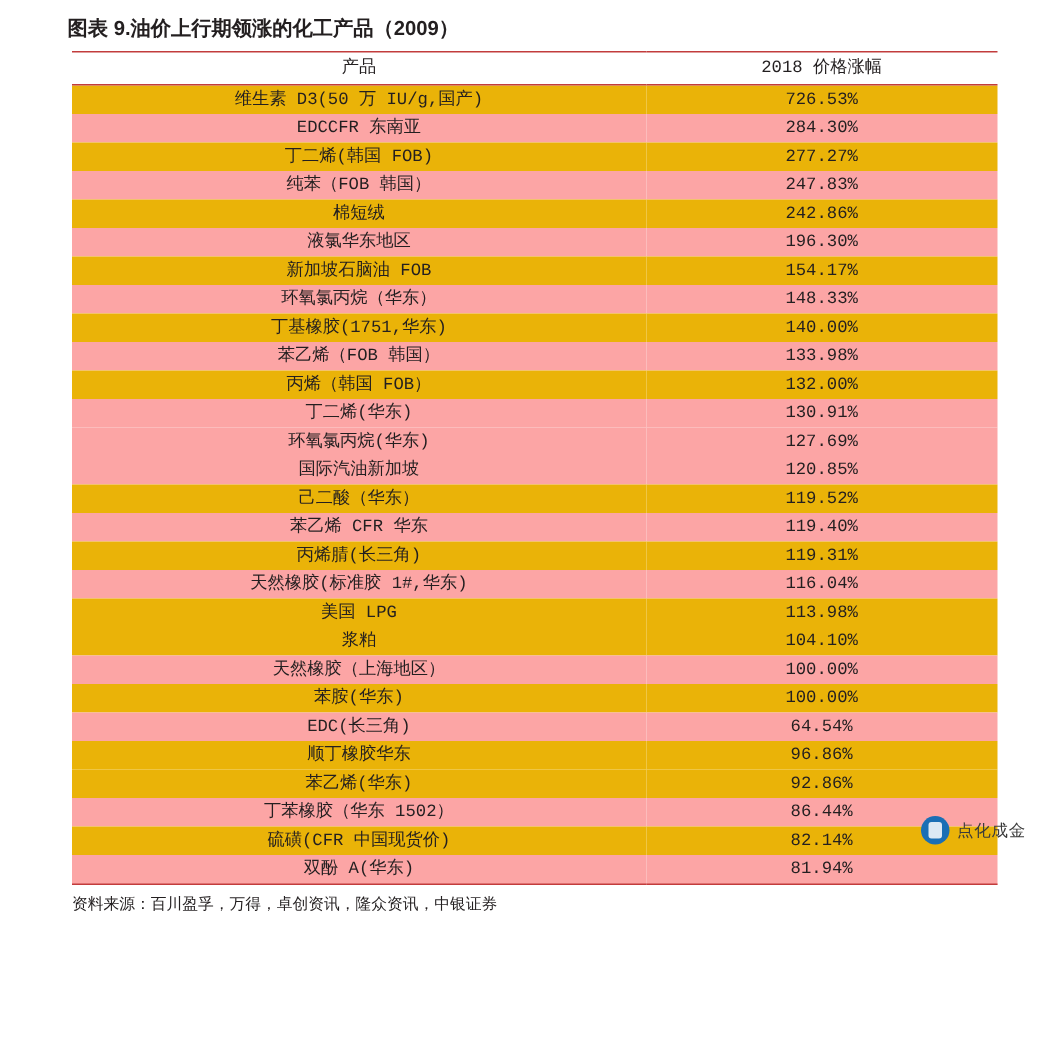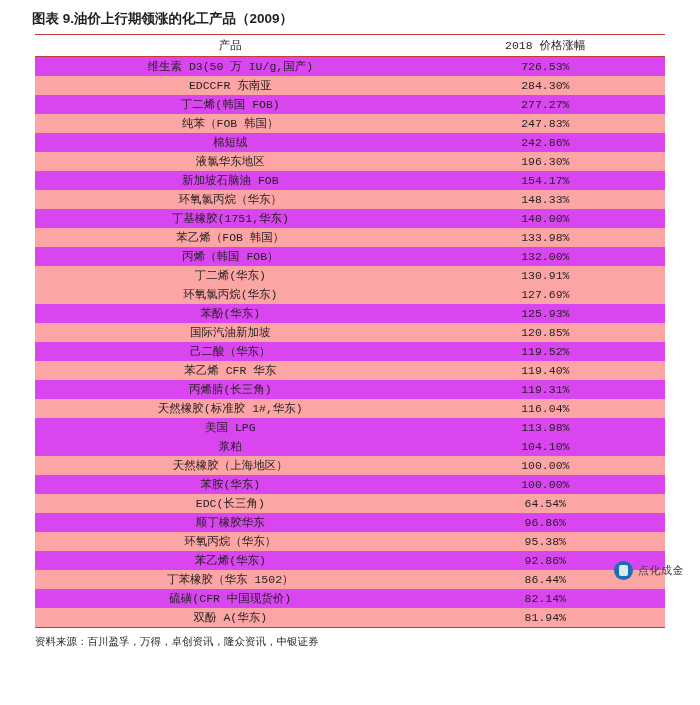--- a/index.html
+++ b/index.html
@@ -12,21 +12,21 @@
     background: #ffffff;
     font-family: "Liberation Sans", sans-serif;
     color: #231f20;
     position: relative;
     overflow: hidden;
   }
   .page {
     width: 700px;
     height: 590px;
     box-sizing: border-box;
-    padding: 8px 14px 0 14px;
+    padding: 8px 14px 0 27px;
     position: relative;
   }
   .title {
     font-size: 13.5px;
     font-weight: bold;
     color: #231f20;
     letter-spacing: 0px;
     padding: 2px 0 6px 18px;
     line-height: 18px;
   }
@@ -49,40 +49,40 @@
     font-weight: normal;
     color: #231f20;
   }
   table.data thead th {
     border-top: 1.6px solid #c23c3c;
     border-bottom: 1.1px solid #c23c3c;
     padding: 4px 0 4px 0;
     font-size: 11.5px;
   }
   table.data tbody tr.odd td {
-    background: #d946ef;
+    background: #eab308;
   }
   table.data tbody tr.even td {
     background: #fca5a5;
   }
   table.data tbody tr.last td {
     border-bottom: 1.6px solid #c23c3c;
   }
   .col-name { width: 62%; }
   .col-val { width: 38%; }
   .source {
     margin: 6px 21px 14px 21px;
     font-size: 10.5px;
     color: #231f20;
     line-height: 14px;
   }
   .footer-badge {
     position: absolute;
     right: 16px;
-    bottom: 10px;
+    bottom: 27px;
     display: flex;
     align-items: center;
     gap: 5px;
   }
   .footer-badge .logo {
     width: 19px;
     height: 19px;
     border-radius: 50%;
     background: #1a6fb5;
     position: relative;
@@ -170,24 +170,20 @@
             <td>132.00%</td>
           </tr>
           <tr class="even">
             <td>丁二烯(华东)</td>
             <td>130.91%</td>
           </tr>
           <tr class="even">
             <td>环氧氯丙烷(华东)</td>
             <td>127.69%</td>
           </tr>
-          <tr class="odd">
-            <td>苯酚(华东)</td>
-            <td>125.93%</td>
-          </tr>
           <tr class="even">
             <td>国际汽油新加坡</td>
             <td>120.85%</td>
           </tr>
           <tr class="odd">
             <td>己二酸（华东）</td>
             <td>119.52%</td>
           </tr>
           <tr class="even">
             <td>苯乙烯 CFR 华东</td>
@@ -217,24 +213,20 @@
             <td>苯胺(华东)</td>
             <td>100.00%</td>
           </tr>
           <tr class="even">
             <td>EDC(长三角)</td>
             <td>64.54%</td>
           </tr>
           <tr class="odd">
             <td>顺丁橡胶华东</td>
             <td>96.86%</td>
-          </tr>
-          <tr class="even">
-            <td>环氧丙烷（华东）</td>
-            <td>95.38%</td>
           </tr>
           <tr class="odd">
             <td>苯乙烯(华东)</td>
             <td>92.86%</td>
           </tr>
           <tr class="even">
             <td>丁苯橡胶（华东 1502）</td>
             <td>86.44%</td>
           </tr>
           <tr class="odd">

